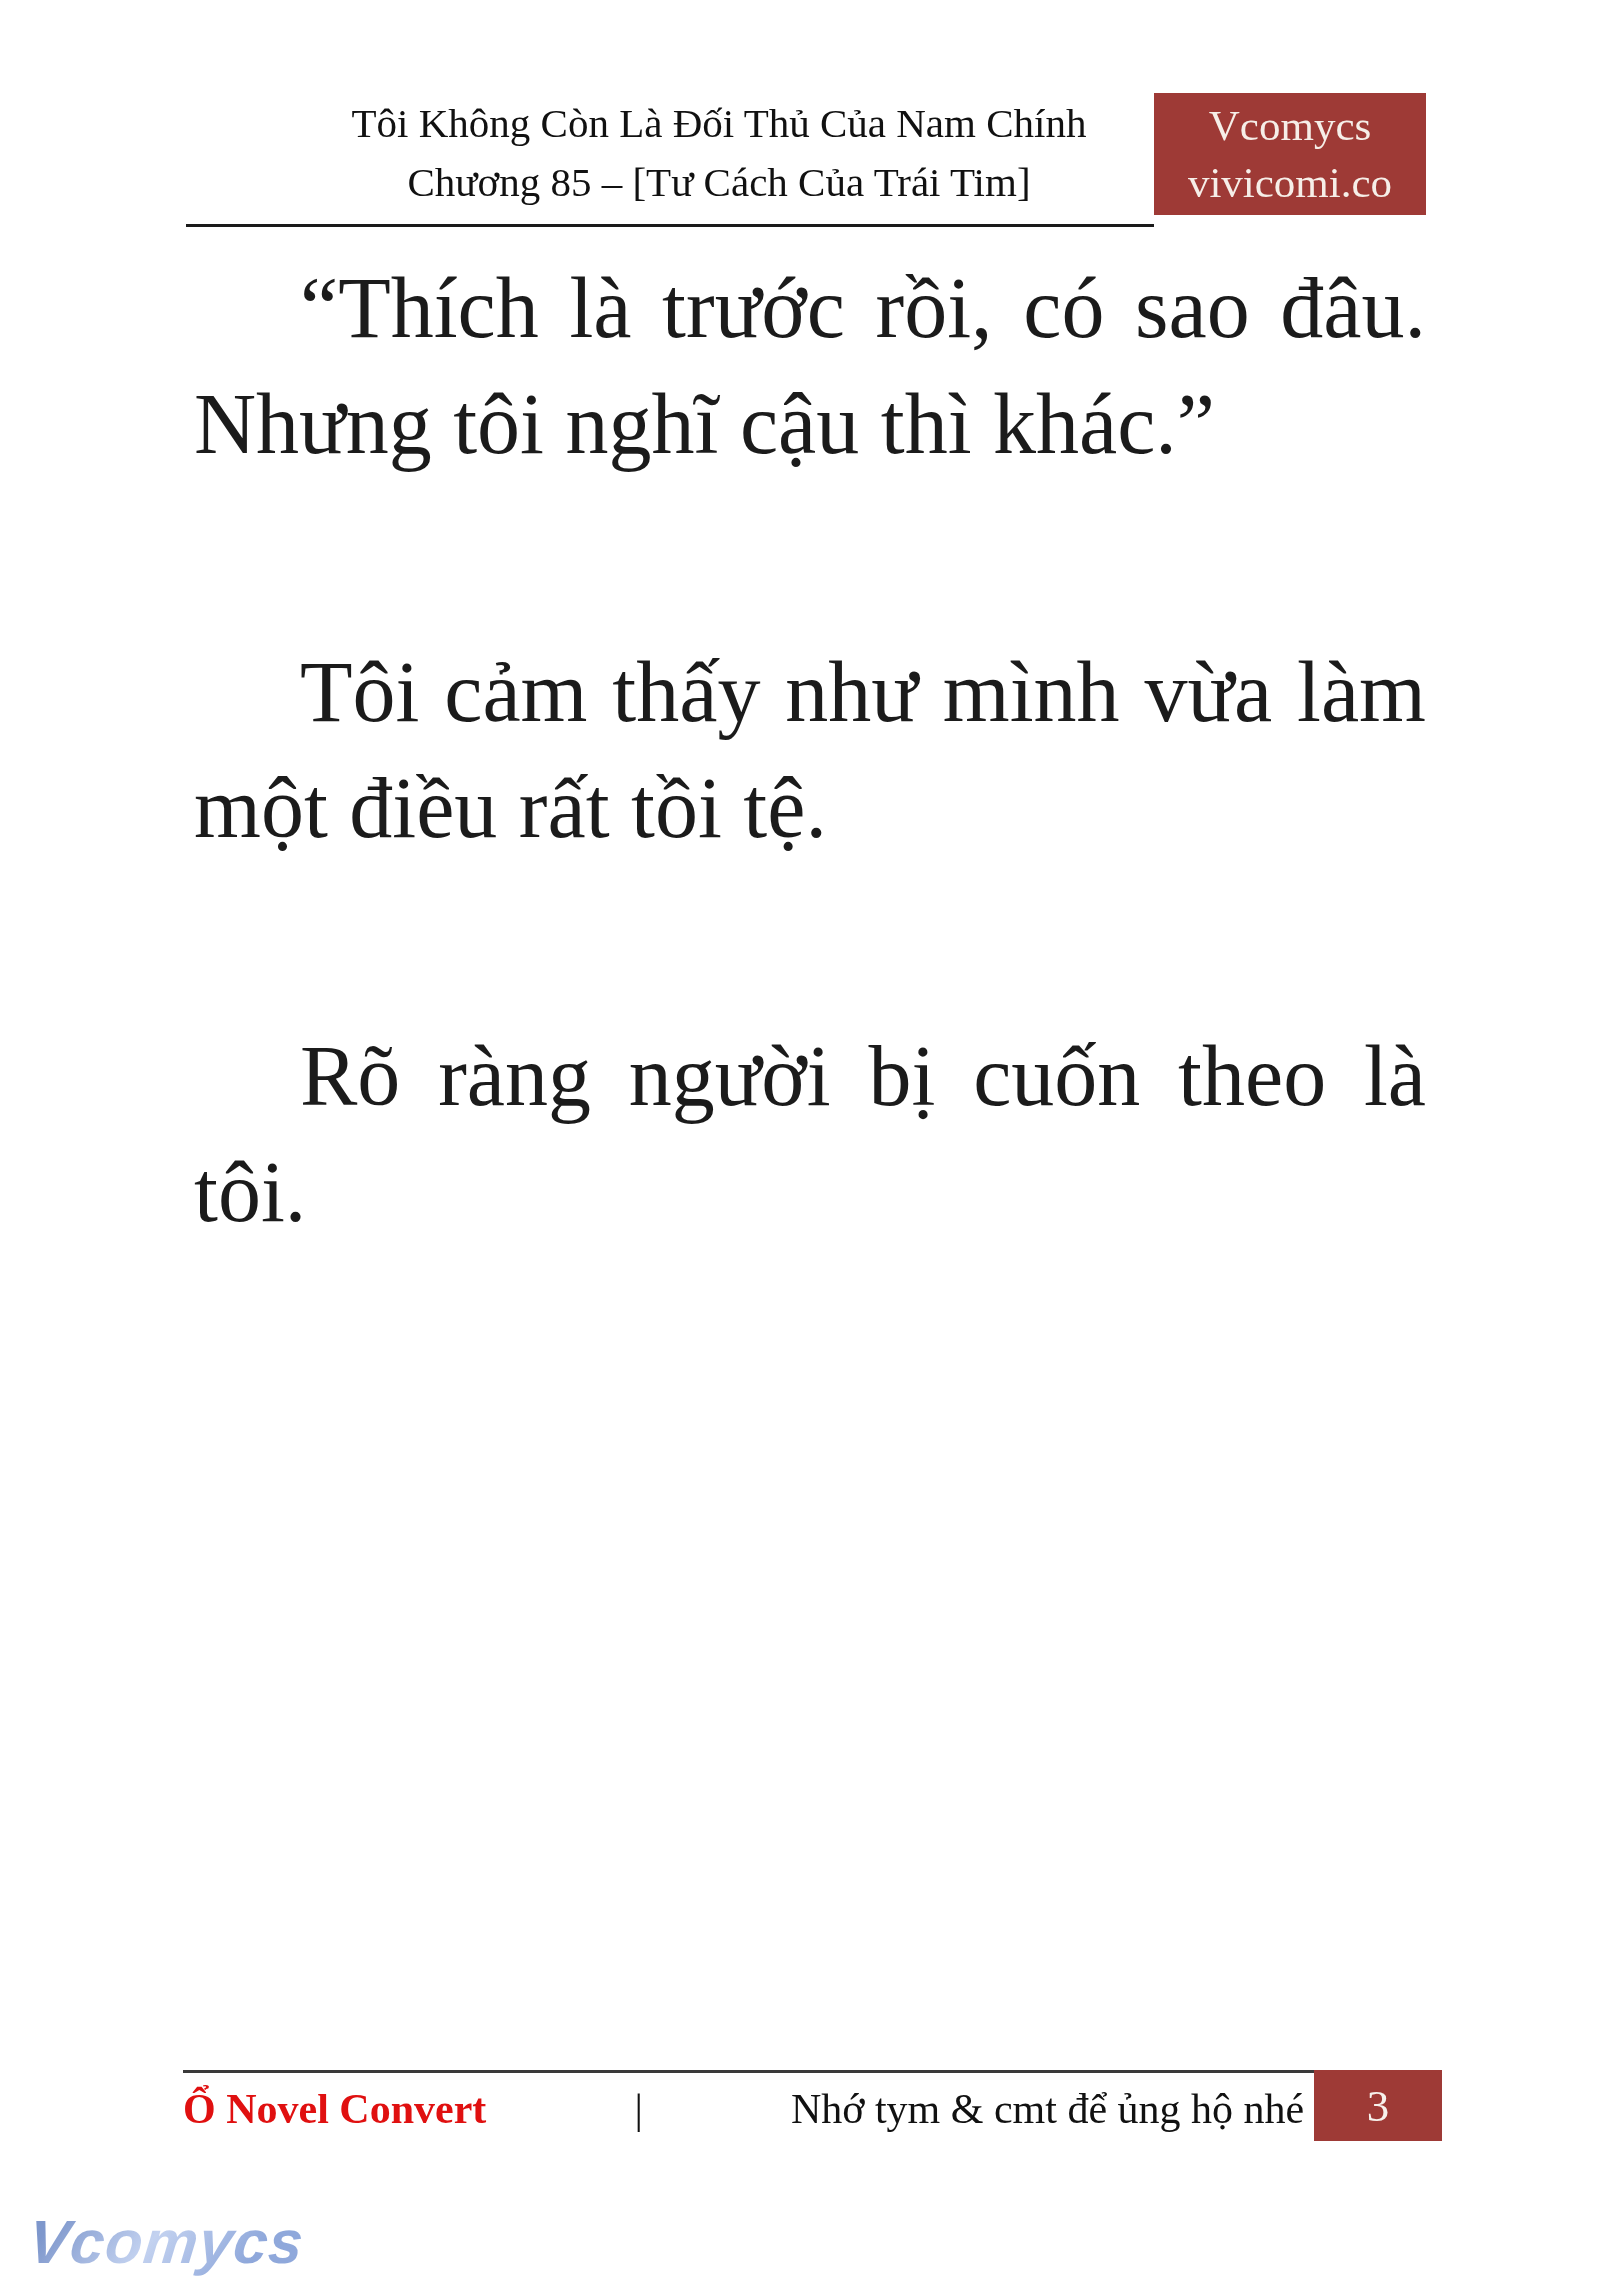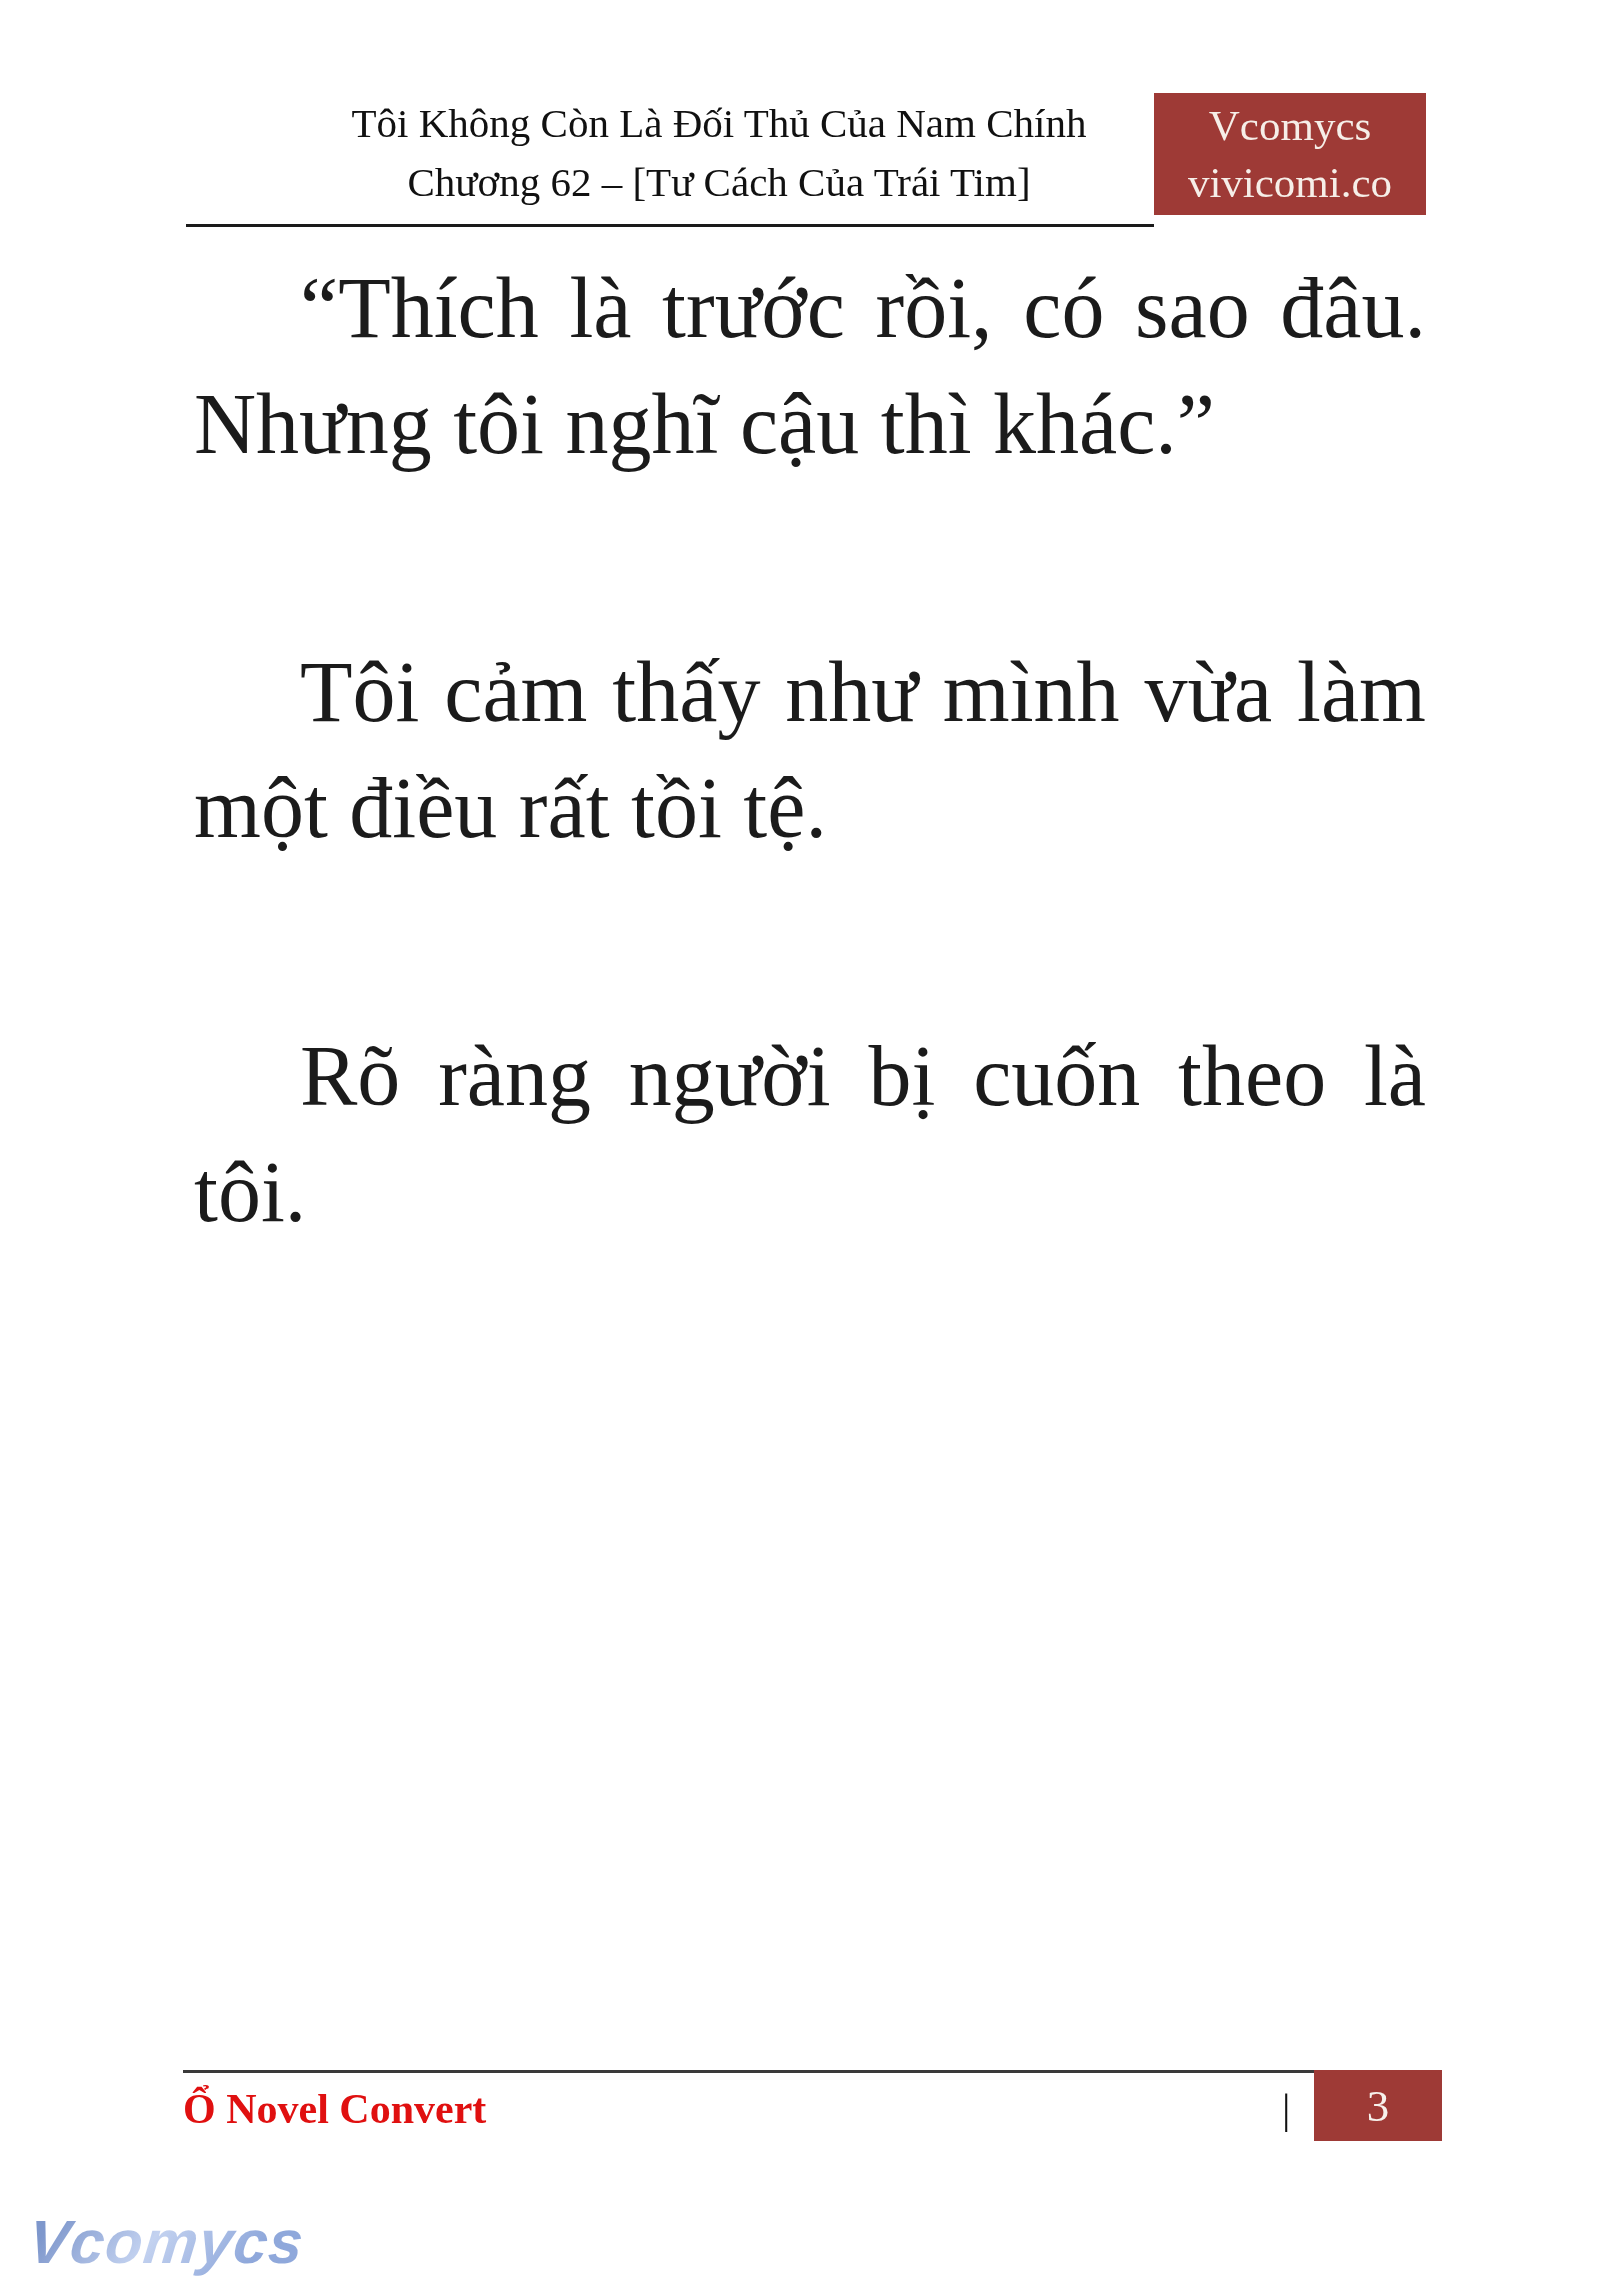--- a/index.html
+++ b/index.html
@@ -124,38 +124,39 @@
   }
 </style>
 </head>
 <body>
 
 <div class="page">
 
   <div class="header-row">
     <div class="header-titles">
       <div class="header-title-line">Tôi Không Còn Là Đối Thủ Của Nam Chính</div>
-      <div class="header-title-line">Chương 62 – [Tư Cách Của Trái Tim]</div>
+      <div class="header-title-line">Chương 85 – [Tư Cách Của Trái Tim]</div>
     </div>
     <div class="header-brand">
       <div class="header-brand-line">Vcomycs</div>
       <div class="header-brand-line">vivicomi.co</div>
     </div>
   </div>
 
   <div class="body-text">
     <p>“Thích là trước rồi, có sao đâu. Nhưng tôi nghĩ cậu thì khác.”</p>
     <p>Tôi cảm thấy như mình vừa làm một điều rất tồi tệ.</p>
     <p>Rõ ràng người bị cuốn theo là tôi.</p>
   </div>
 
   <div class="footer-row">
     <div class="footer-credit">
       <span class="credit-brand">Ổ Novel Convert</span>
       <span class="credit-sep">|</span>
+      <span class="credit-note">Nhớ tym &amp; cmt để ủng hộ nhé</span>
     </div>
     <div class="footer-pagebox">
       <span>3</span>
     </div>
   </div>
 
   <div class="watermark">Vcomycs</div>
 
 </div>
 

